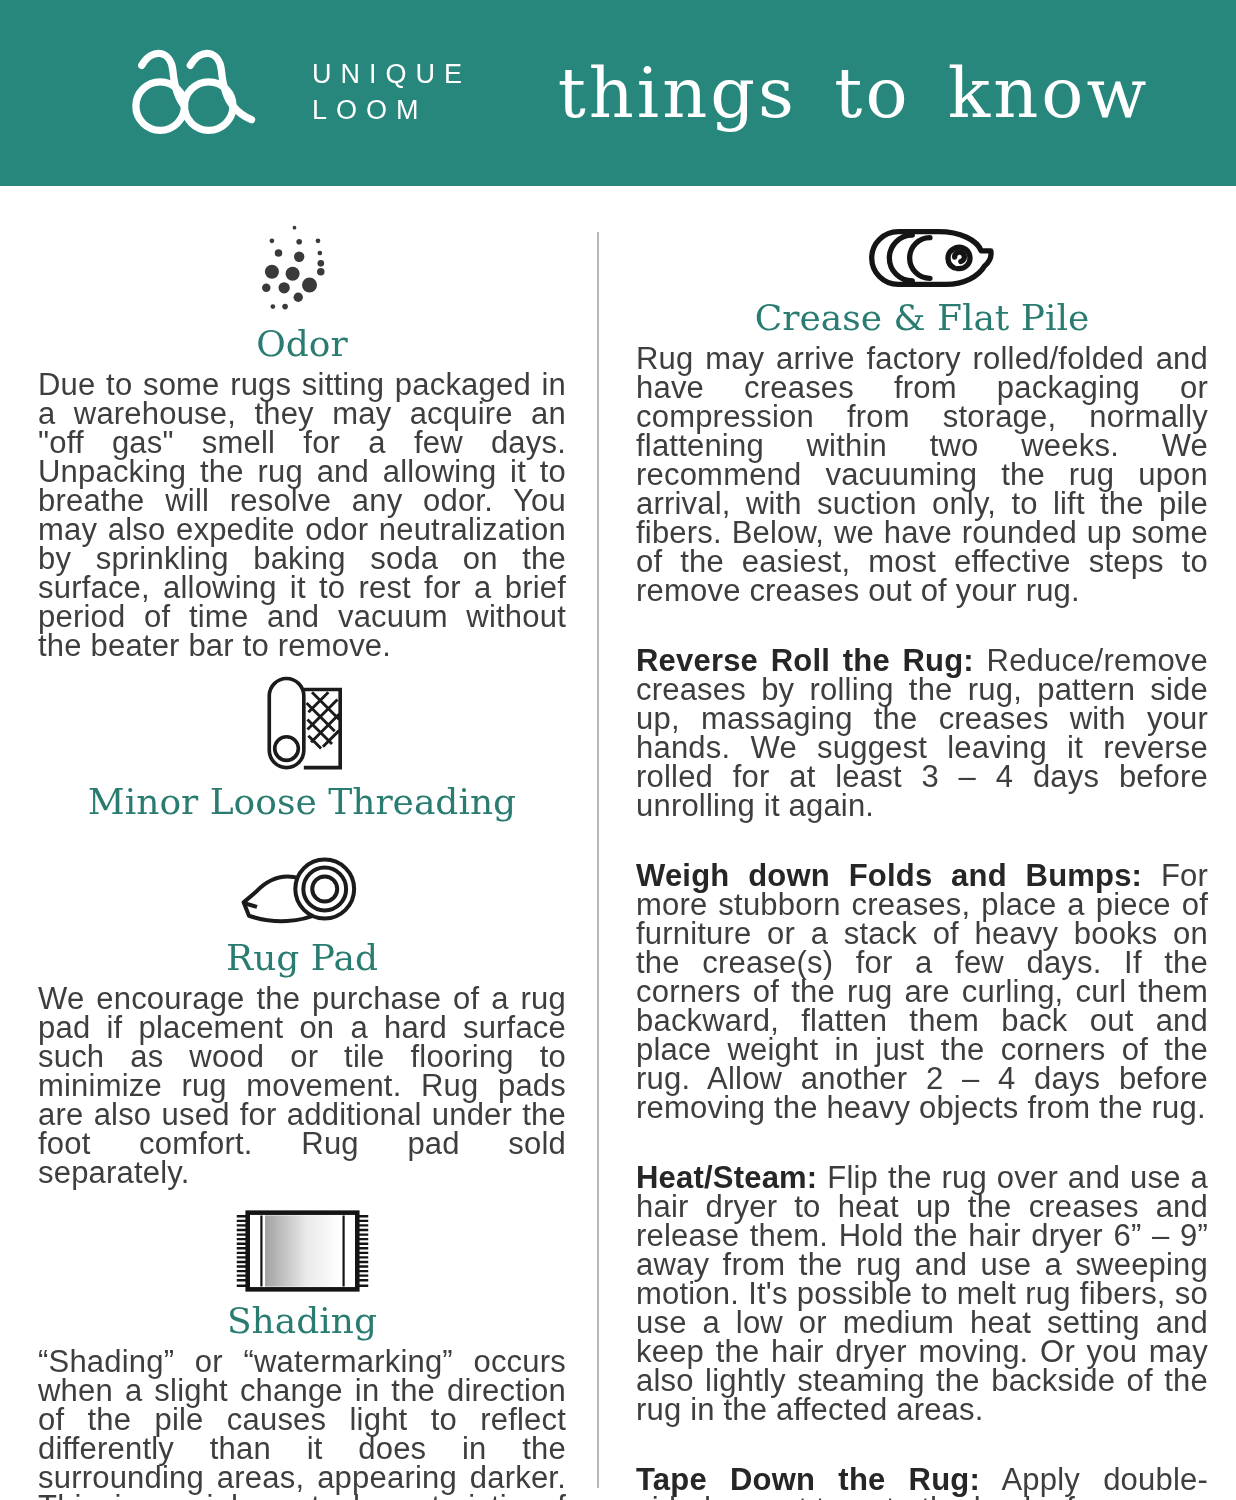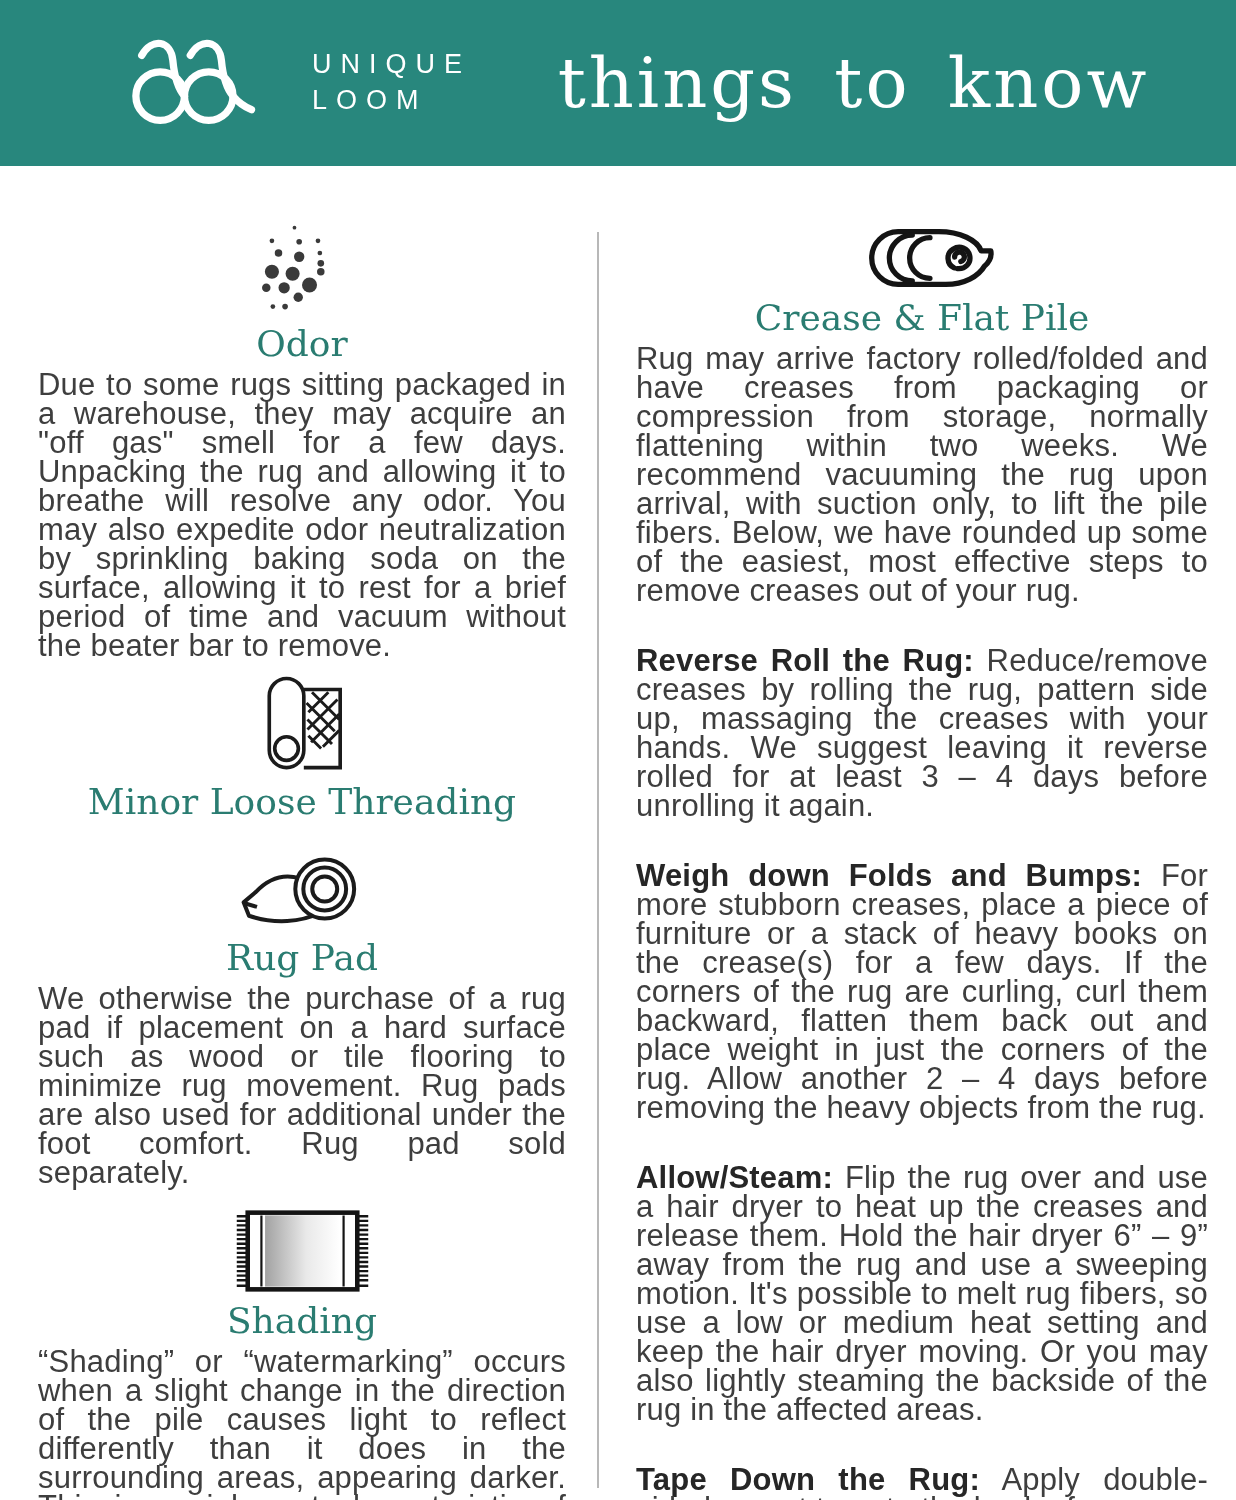--- a/index.html
+++ b/index.html
@@ -2,21 +2,21 @@
 <html><head>
 <meta charset="utf-8">
 <style>
   html,body{margin:0;padding:0;}
   body{
     width:1236px;height:1500px;position:relative;overflow:hidden;
     background:#ffffff;font-family:"Liberation Sans",sans-serif;
   }
   
   .header{
-    height:166px;background:#28877D;display:flex;align-items:center;
+    height:186px;background:#28877D;display:flex;align-items:center;
   }
   .brand{display:flex;align-items:center;margin-left:100px;flex:0 0 auto;}
   .brand svg{width:200px;height:102px;display:block;}
   .brand-text{
     color:#fff;font-size:27px;letter-spacing:9px;line-height:1.32;
     margin-left:12px;font-weight:400;white-space:nowrap;
   }
   .page-title{
     flex:1;text-align:center;font-family:"DejaVu Serif","Liberation Serif",serif;
     color:#ffffff;font-size:70px;letter-spacing:3px;word-spacing:12px;
@@ -115,21 +115,21 @@
       <g stroke="#1b1b1b" stroke-width="4.5" fill="#ffffff" stroke-linejoin="round">
         <path d="M 70 34 C 50 28 33 36 20 50 L 7 61 L 13 76 C 42 86 72 83 92 73 C 94 58 88 42 70 34 Z"></path>
         <path d="M 8 62 L 22 66" fill="none"></path>
         <circle cx="98" cy="46" r="33"></circle>
         <circle cx="98" cy="46" r="24"></circle>
         <circle cx="98" cy="46" r="14"></circle>
       </g>
     </svg>
   </div>
   <h2>Rug Pad</h2>
-  <p>We otherwise the purchase of a rug pad if placement on a hard surface such as wood or tile flooring to minimize rug movement. Rug pads are also used for additional under the foot comfort. Rug pad sold separately.</p>
+  <p>We encourage the purchase of a rug pad if placement on a hard surface such as wood or tile flooring to minimize rug movement. Rug pads are also used for additional under the foot comfort. Rug pad sold separately.</p>
 
   <div class="icon-row mt-shade">
     <svg width="137" height="84" viewBox="0 0 150 92">
       <defs>
         <linearGradient id="shg" x1="0" y1="0" x2="1" y2="0">
           <stop offset="0" stop-color="#a2a2a2"></stop>
           <stop offset="0.55" stop-color="#e9e9e9"></stop>
           <stop offset="1" stop-color="#ffffff"></stop>
         </linearGradient>
       </defs>
@@ -157,17 +157,17 @@
       </g>
     </svg>
   </div>
   <h2>Crease &amp; Flat Pile</h2>
   <p>Rug may arrive factory rolled/folded and have creases from packaging or compression from storage, normally flattening within two weeks. We recommend vacuuming the rug upon arrival, with suction only, to lift the pile fibers. Below, we have rounded up some of the easiest, most effective steps to remove creases out of your rug.</p>
 
   <p class="tip"><strong>Reverse Roll the Rug:</strong><span> Reduce/remove creases by rolling the rug, pattern side up, massaging the creases with your hands. We suggest leaving it reverse rolled for at least 3 – 4 days before unrolling it again.</span></p>
 
   <p class="tip"><strong>Weigh down Folds and Bumps:</strong><span> For more stubborn creases, place a piece of furniture or a stack of heavy books on the crease(s) for a few days. If the corners of the rug are curling, curl them backward, flatten them back out and place weight in just the corners of the rug. Allow another 2 – 4 days before removing the heavy objects from the rug.</span></p>
 
-  <p class="tip"><strong>Allow/Steam:</strong><span> Flip the rug over and use a hair dryer to heat up the creases and release them. Hold the hair dryer 6” – 9” away from the rug and use a sweeping motion. It's possible to melt rug fibers, so use a low or medium heat setting and keep the hair dryer moving. Or you may also lightly steaming the backside of the rug in the affected areas.</span></p>
+  <p class="tip"><strong>Heat/Steam:</strong><span> Flip the rug over and use a hair dryer to heat up the creases and release them. Hold the hair dryer 6” – 9” away from the rug and use a sweeping motion. It's possible to melt rug fibers, so use a low or medium heat setting and keep the hair dryer moving. Or you may also lightly steaming the backside of the rug in the affected areas.</span></p>
 
   <p class="tip"><strong>Tape Down the Rug:</strong><span> Apply double-sided carpet tape to the back of your rug; then remove the paper covering the adhesive and smooth the rug over the floor. Press the tape down firmly, smoothing it as you go. Carpet tape works on hard floors and on existing wall-to-wall carpet, holding your rug in place. If you have laminate flooring, purchase a less adhesive double-sided tape to prevent the laminate from buckling or otherwise being damaged.</span></p>
 
 </div>
 
 </body></html>

